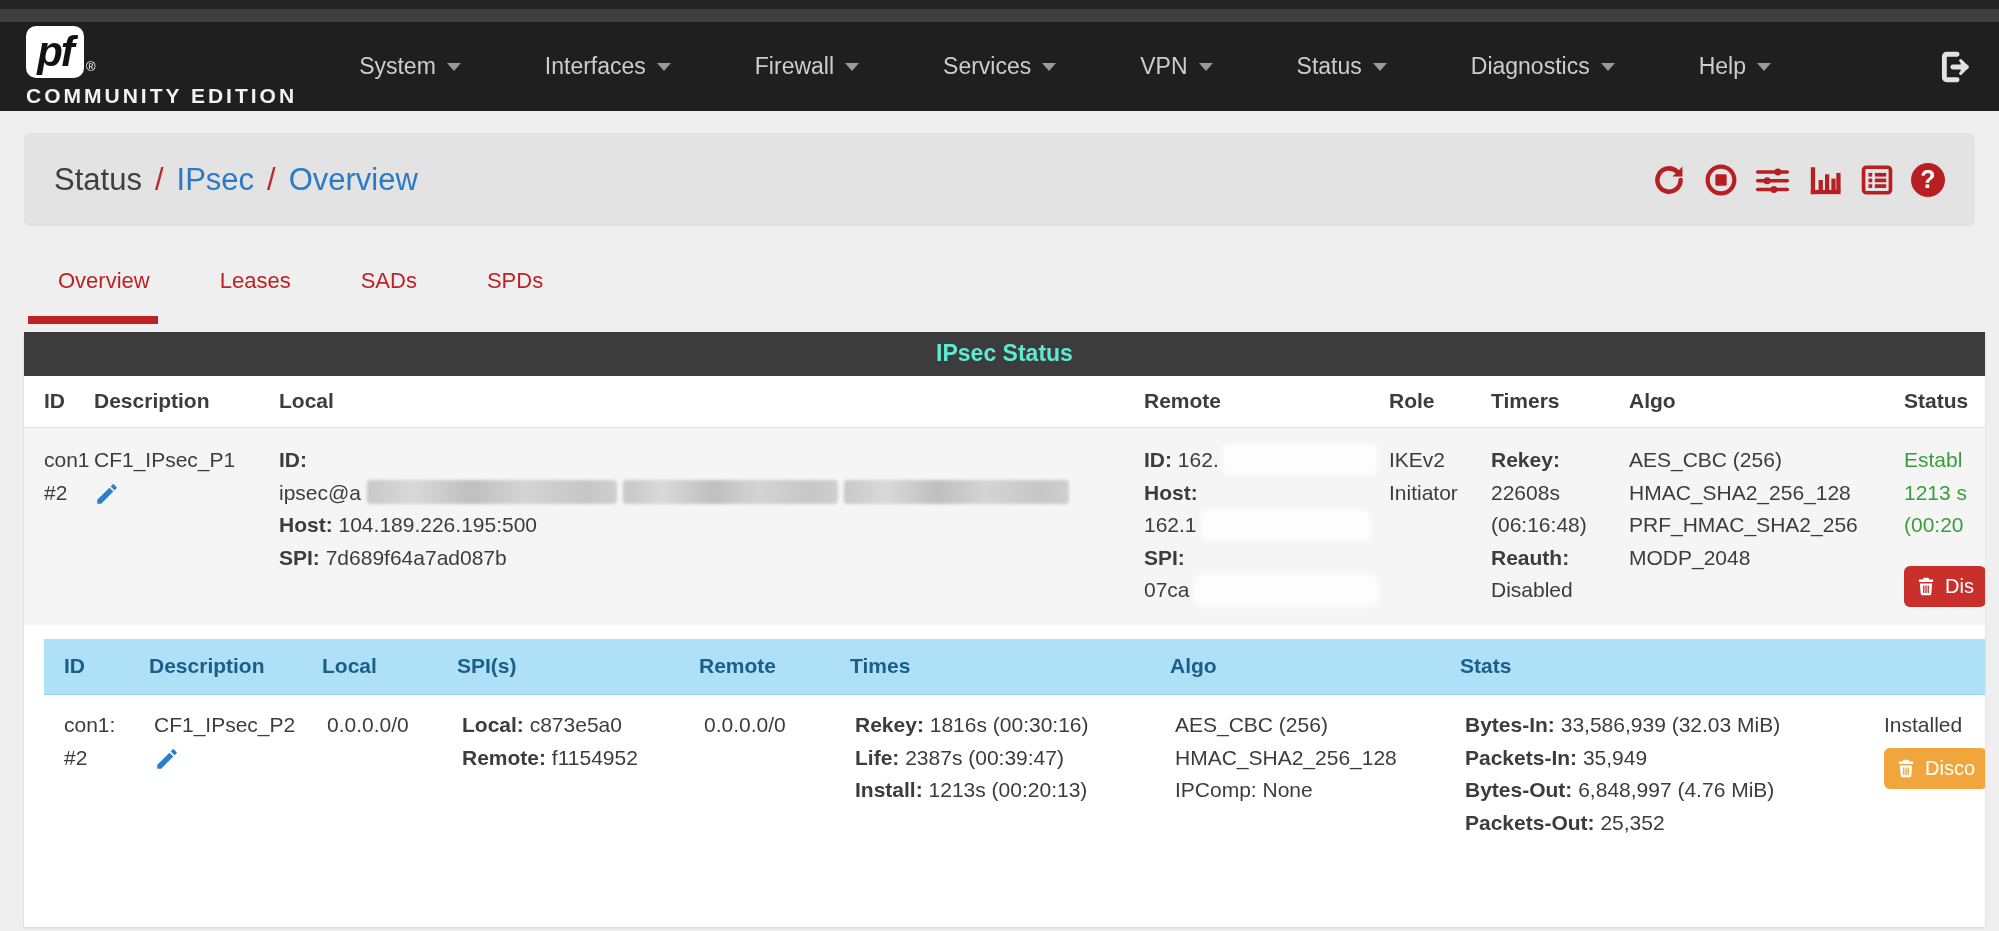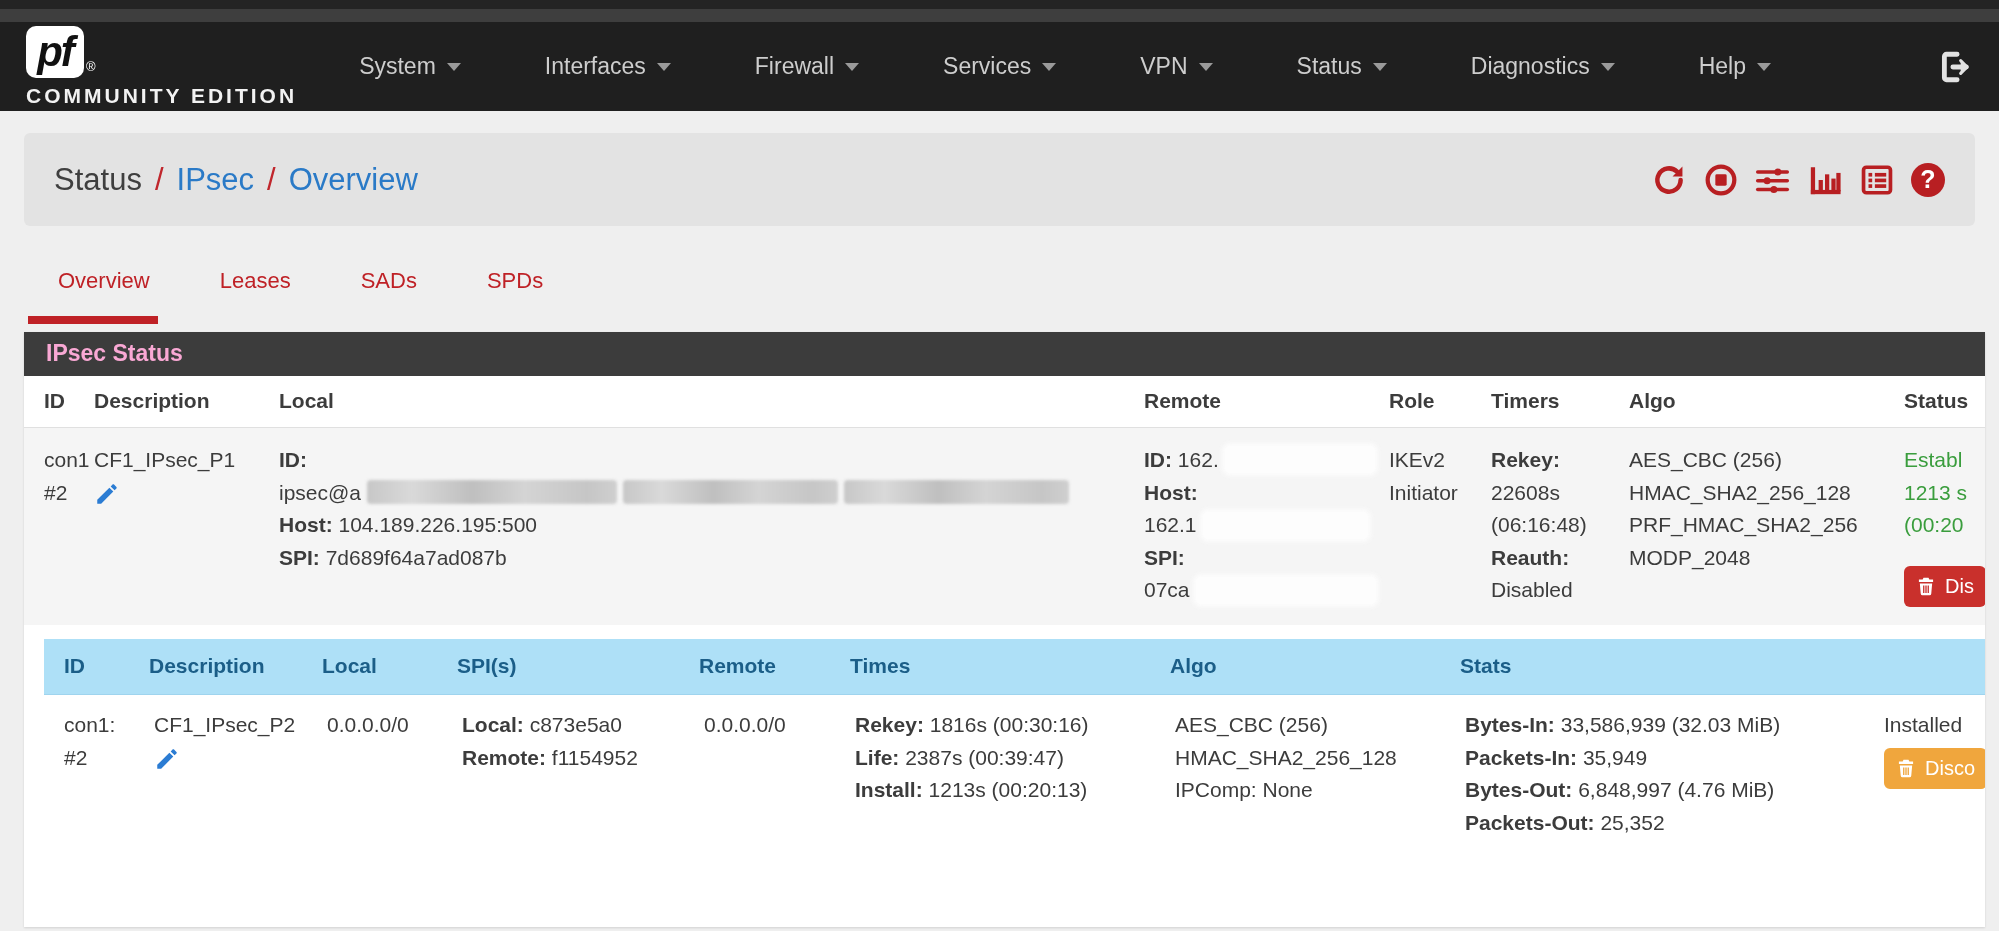--- a/index.html
+++ b/index.html
@@ -36,21 +36,21 @@
     font-size:25px; font-weight:bold; display:flex; align-items:center; justify-content:center; }
 
   
   .tabs { margin:42px 24px 0 24px; padding-left:34px; display:flex; gap:70px; }
   .tab { font-size:22px; color:#bf2126; cursor:pointer; position:relative; padding-bottom:30px; }
   .tab.active::after { content:""; position:absolute; left:-30px; bottom:0; height:8px;
     width:calc(100% + 38px); background:#bf2126; }
 
   
   .panel { margin:8px 14px 0 24px; background:#fff; overflow:hidden; box-shadow:0 1px 2px rgba(0,0,0,.12); }
-  .panel-head { background:#3c3c3c; color:#f9a8d4; font-size:23px; font-weight:bold; padding:8px 22px 9px 22px; }
+  .panel-head { background:#3c3c3c; color:#5eead4; font-size:23px; font-weight:bold; padding:8px 22px 9px 22px;text-align:center; }
 
   table { border-collapse:collapse; table-layout:fixed; font-size:21px; color:#3c3c3c; }
   .ptable { width:2140px; }
   .ptable thead th { text-align:left; font-weight:bold; padding:13px 0 14px 0;
     border-bottom:1px solid #e0e0e0; background:#fff;margin-left:40px; }
   .ptable thead th:first-child, .ptable tbody td:first-child { padding-left:20px; }
   .ptable tbody td { vertical-align:top; background:#f5f5f5; padding:16px 10px 18px 0; line-height:1.55; }
   .ptable .childwrap td { background:#fff; padding:14px 0 44px 20px; }
 
   .ctable { width:2120px; }

